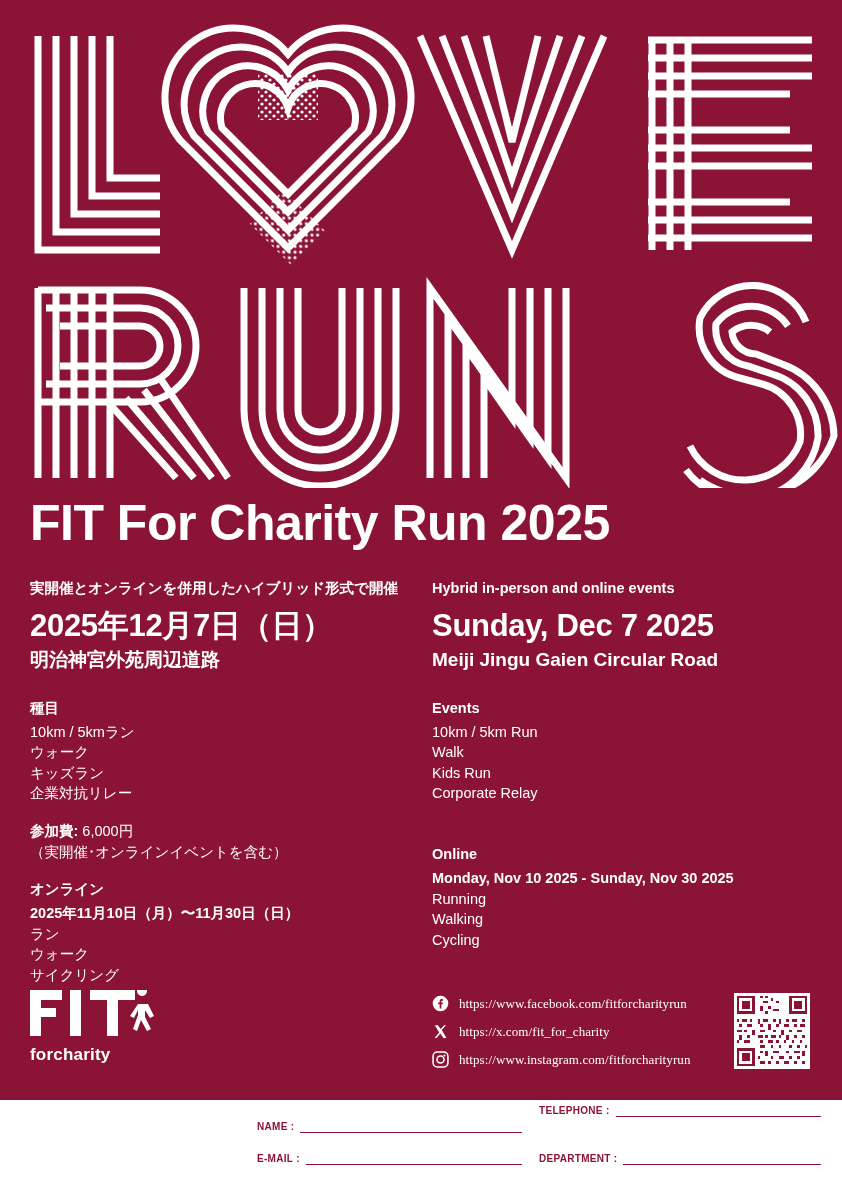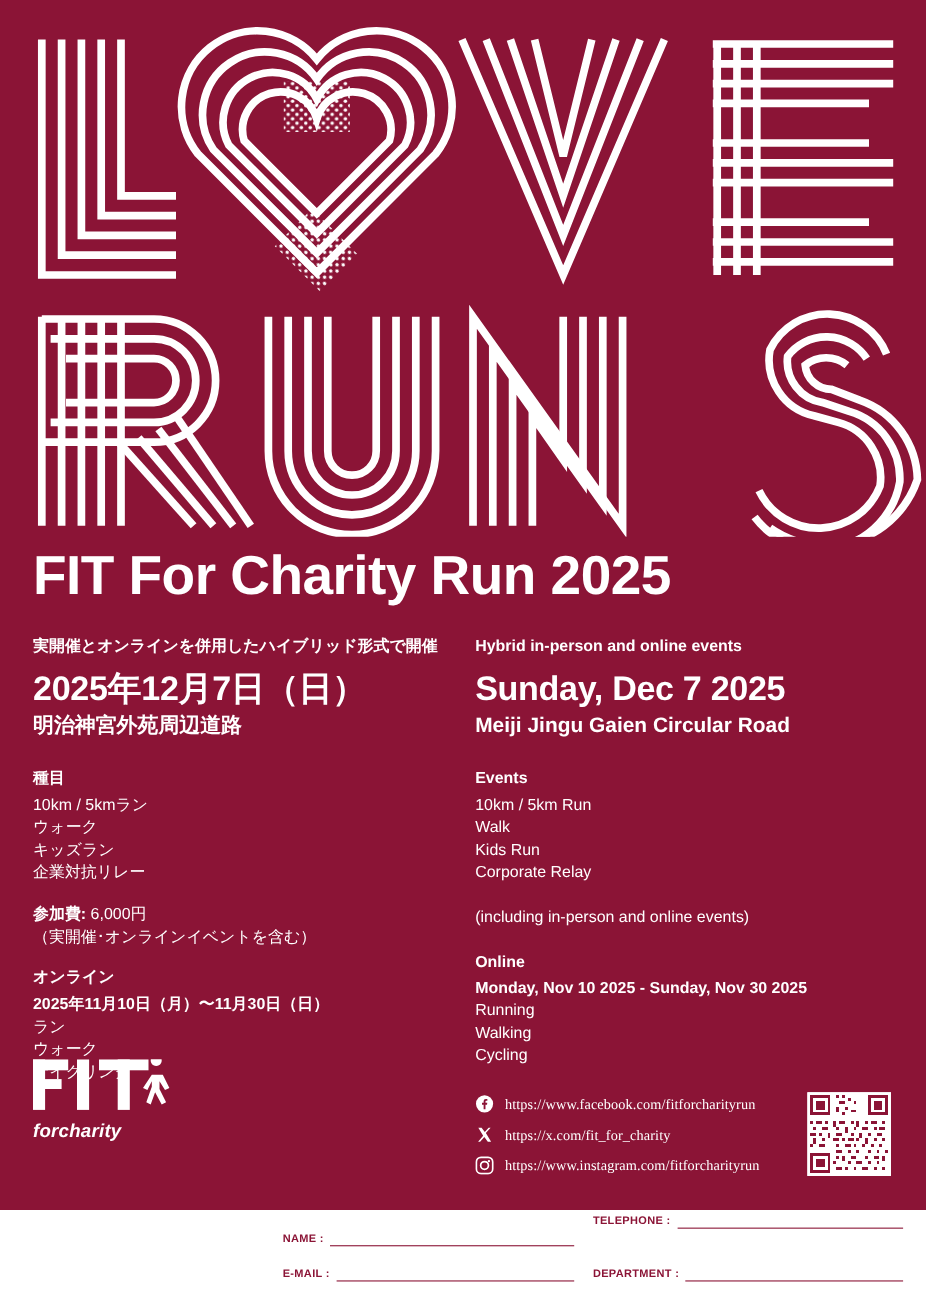--- a/index.html
+++ b/index.html
@@ -90,24 +90,23 @@
   }
   .sec-line.bold { font-weight: bold; }
   .gap-sm { height: 17px; }
   .gap-md { height: 20px; }
   .inline-bold { font-weight: bold; }
 
   
   .fit-logo {
     position: absolute;
     left: 30px;
-    top: 963px;
+    top: 990px;
     width: 140px;
     height: 75px;
-    font-style: italic;
   }
   .fit-word {
     font-size: 17px;
     font-weight: bold;
     color: #ffffff;
     letter-spacing: 0.2px;
     margin-top: 3px;
   }
 
   
@@ -321,21 +320,20 @@
     <p class="date-big">Sunday, Dec 7 2025</p>
     <p class="place">Meiji Jingu Gaien Circular Road</p>
 
     <p class="sec-head">Events</p>
     <p class="sec-line">10km / 5km Run</p>
     <p class="sec-line">Walk</p>
     <p class="sec-line">Kids Run</p>
     <p class="sec-line">Corporate Relay</p>
 
     <div class="gap-md"></div>
-    <p class="sec-line">(including in-person and online events)</p>
 
     <div class="gap-md"></div>
     <p class="sec-head">Online</p>
     <p class="sec-line bold">Monday, Nov 10 2025 - Sunday, Nov 30 2025</p>
     <p class="sec-line">Running</p>
     <p class="sec-line">Walking</p>
     <p class="sec-line">Cycling</p>
   </div>
 
   <div class="fit-logo">

